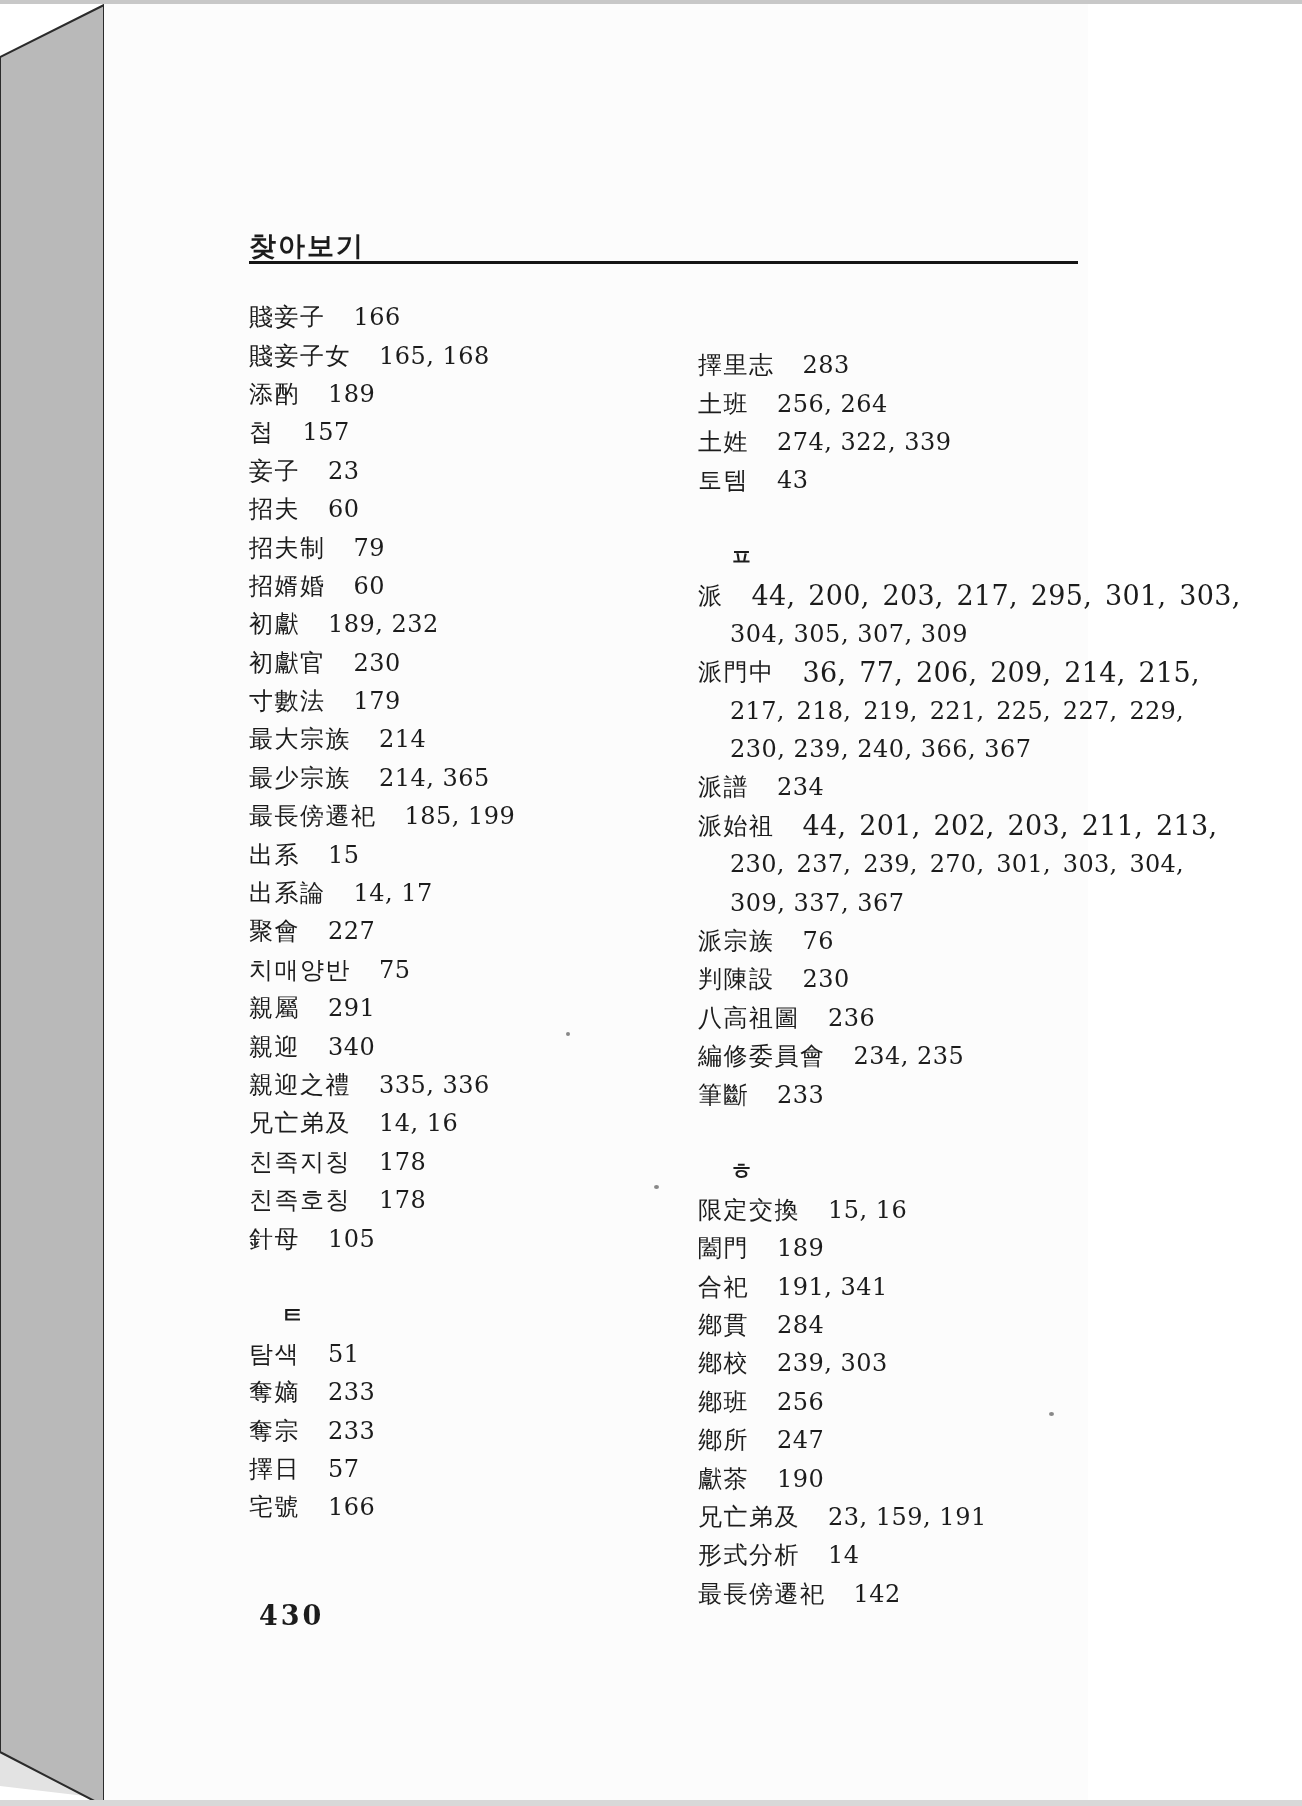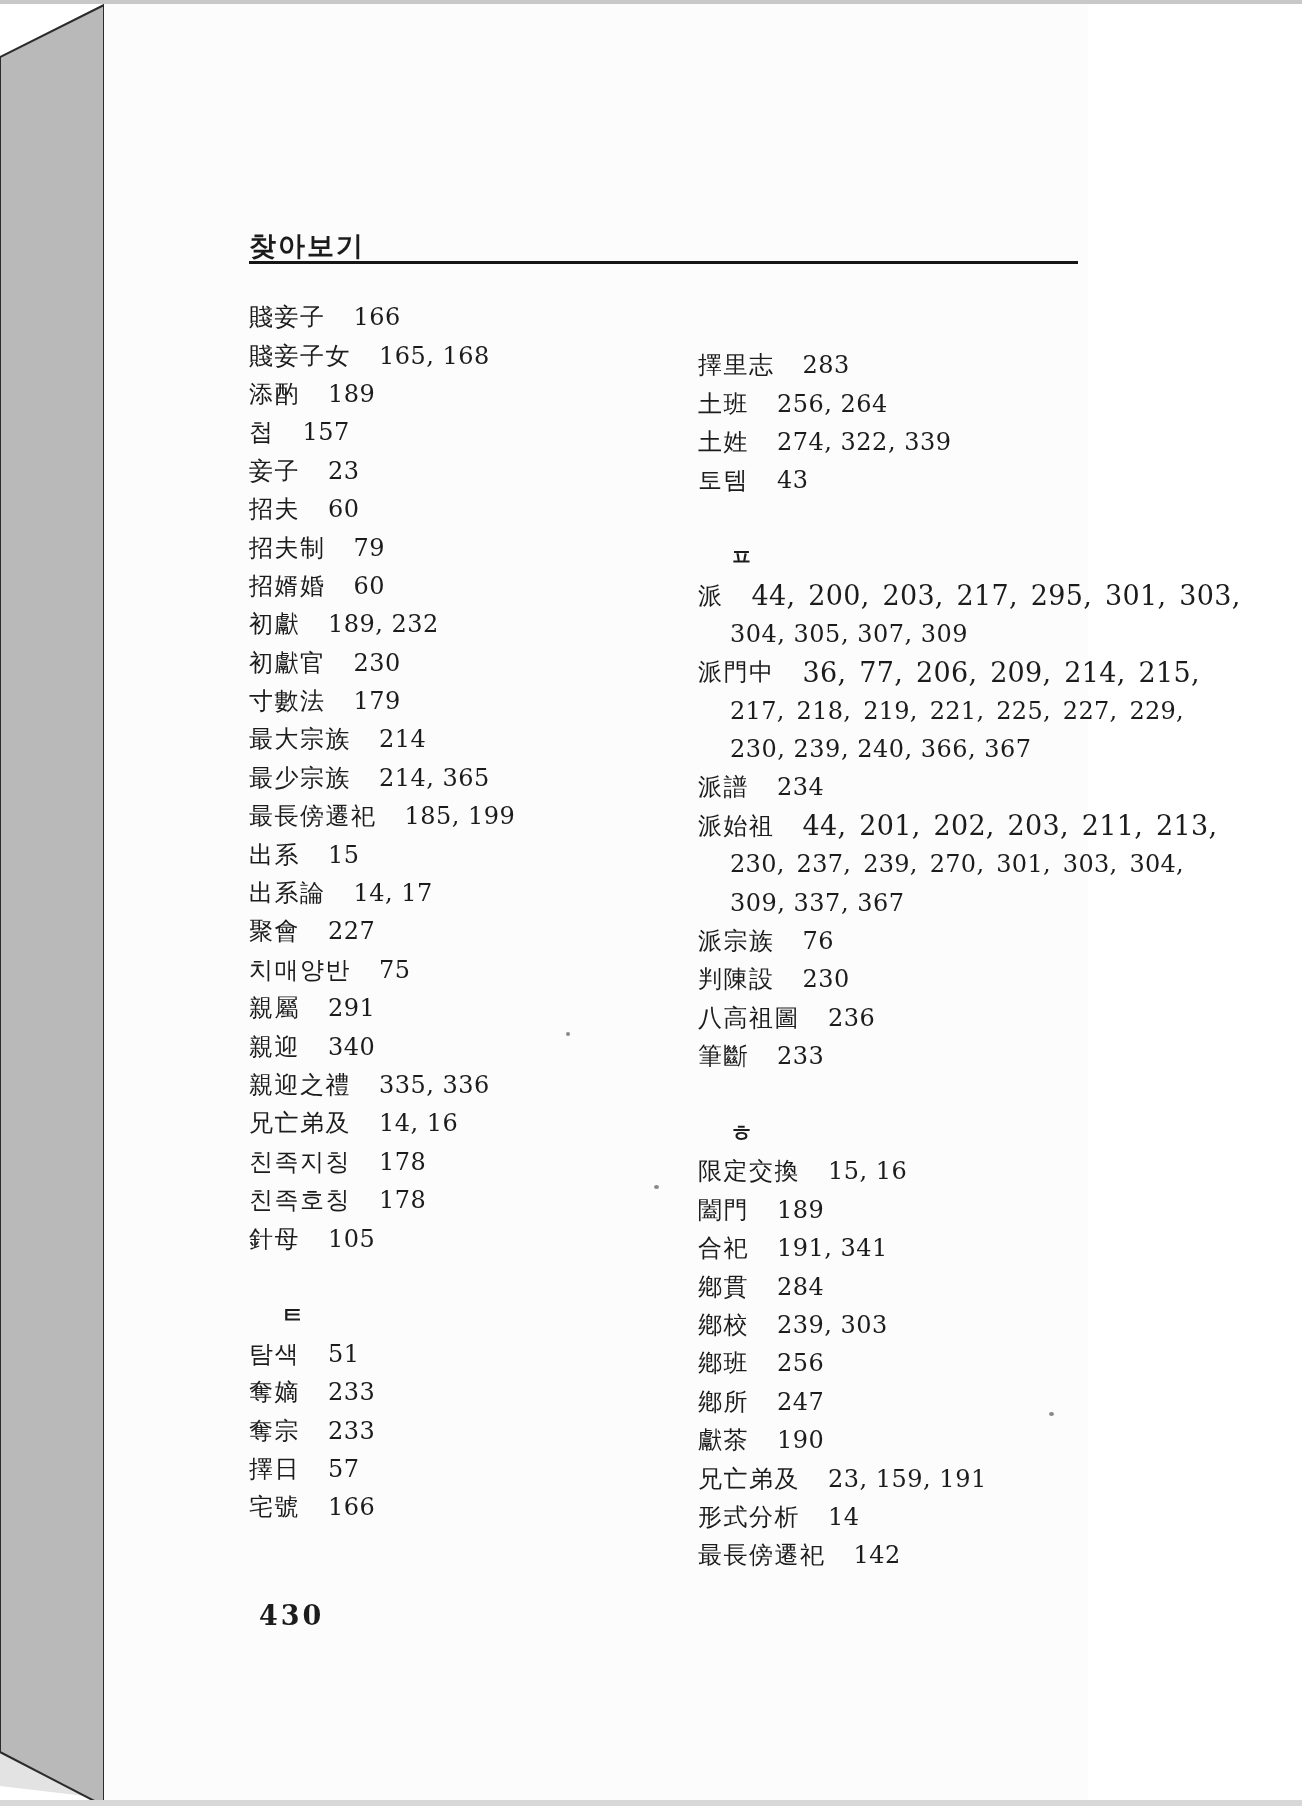--- a/index.html
+++ b/index.html
@@ -241,20 +241,24 @@
         </div>
         <div class="row">
           <span class="term">判陳設</span>
           <span class="refs">230</span>
         </div>
         <div class="row">
           <span class="term">八高祖圖</span>
           <span class="refs">236</span>
         </div>
         <div class="row">
+          <span class="term">編修委員會</span>
+          <span class="refs">234, 235</span>
+        </div>
+        <div class="row">
           <span class="term">筆斷</span>
           <span class="refs">233</span>
         </div>
         <div class="row"></div>
         <div class="row">
           <span class="section">ㅎ</span>
         </div>
         <div class="row">
           <span class="term">限定交換</span>
           <span class="refs">15, 16</span>

